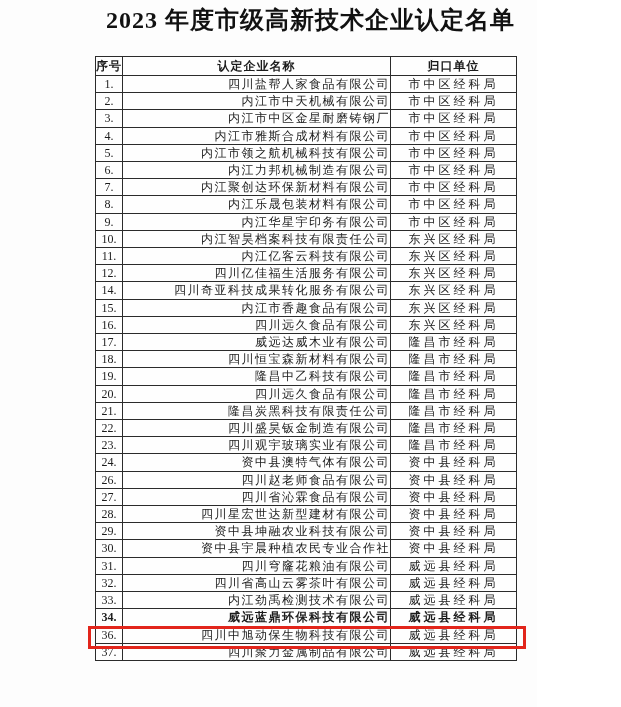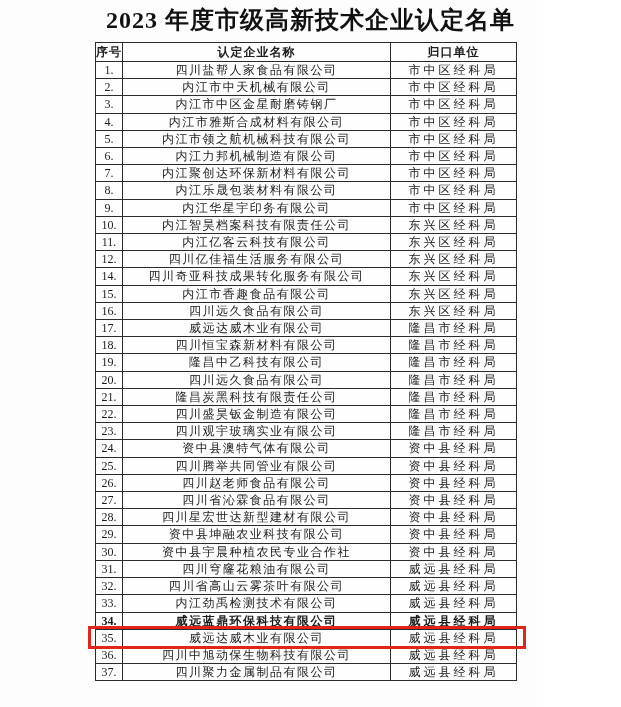--- a/index.html
+++ b/index.html
@@ -16,21 +16,21 @@
     left:0;top:4px;width:621px;
     margin:0;
     text-align:center;
     font-size:24px;
     font-weight:bold;
     letter-spacing:1px;
     color:#111;
   }
   table.enterprise{
     position:absolute;
-    left:95px;top:42px;
+    left:95px;top:56px;
     width:421px;
     border-collapse:collapse;
     table-layout:fixed;
     background:#fefefe;
   }
   table.enterprise col.c-no{width:27px;}
   table.enterprise col.c-name{width:268px;}
   table.enterprise col.c-unit{width:126px;}
   table.enterprise th, table.enterprise td{
     border:1px solid #2b2b2b;
@@ -44,21 +44,21 @@
     font-weight:bold;
     text-align:center;
     letter-spacing:1px;
   }
   table.enterprise td{
     height:16.2px;
     line-height:16.2px;
     font-size:12px;
   }
   td.cell-no{text-align:center;}
-  td.cell-name{text-align:center;padding-left:6px;letter-spacing:1.5px;}
+  td.cell-name{text-align:right;padding-left:6px;letter-spacing:1.5px;}
   td.cell-unit{text-align:center;letter-spacing:3px;margin-top:7px;}
   tr.highlighted td{font-weight:bold;}
   #highlight-box{
     position:absolute;
     border:3px solid #e2251b;
     background:transparent;
     pointer-events:none;
     box-sizing:border-box;
   }
 </style>
@@ -191,25 +191,20 @@
           <td class="cell-no">23.</td>
           <td class="cell-name">四川观宇玻璃实业有限公司</td>
           <td class="cell-unit">隆昌市经科局</td>
         </tr>
         <tr>
           <td class="cell-no">24.</td>
           <td class="cell-name">资中县澳特气体有限公司</td>
           <td class="cell-unit">资中县经科局</td>
         </tr>
         <tr>
-          <td class="cell-no">25.</td>
-          <td class="cell-name">四川腾举共同管业有限公司</td>
-          <td class="cell-unit">资中县经科局</td>
-        </tr>
-        <tr>
           <td class="cell-no">26.</td>
           <td class="cell-name">四川赵老师食品有限公司</td>
           <td class="cell-unit">资中县经科局</td>
         </tr>
         <tr>
           <td class="cell-no">27.</td>
           <td class="cell-name">四川省沁霖食品有限公司</td>
           <td class="cell-unit">资中县经科局</td>
         </tr>
         <tr>
@@ -241,25 +236,20 @@
           <td class="cell-no">33.</td>
           <td class="cell-name">内江劲禹检测技术有限公司</td>
           <td class="cell-unit">威远县经科局</td>
         </tr>
         <tr class="highlighted">
           <td class="cell-no">34.</td>
           <td class="cell-name">威远蓝鼎环保科技有限公司</td>
           <td class="cell-unit">威远县经科局</td>
         </tr>
         <tr>
-          <td class="cell-no">35.</td>
-          <td class="cell-name">威远达威木业有限公司</td>
-          <td class="cell-unit">威远县经科局</td>
-        </tr>
-        <tr>
           <td class="cell-no">36.</td>
           <td class="cell-name">四川中旭动保生物科技有限公司</td>
           <td class="cell-unit">威远县经科局</td>
         </tr>
         <tr>
           <td class="cell-no">37.</td>
           <td class="cell-name">四川聚力金属制品有限公司</td>
           <td class="cell-unit">威远县经科局</td>
         </tr>
       </tbody>

